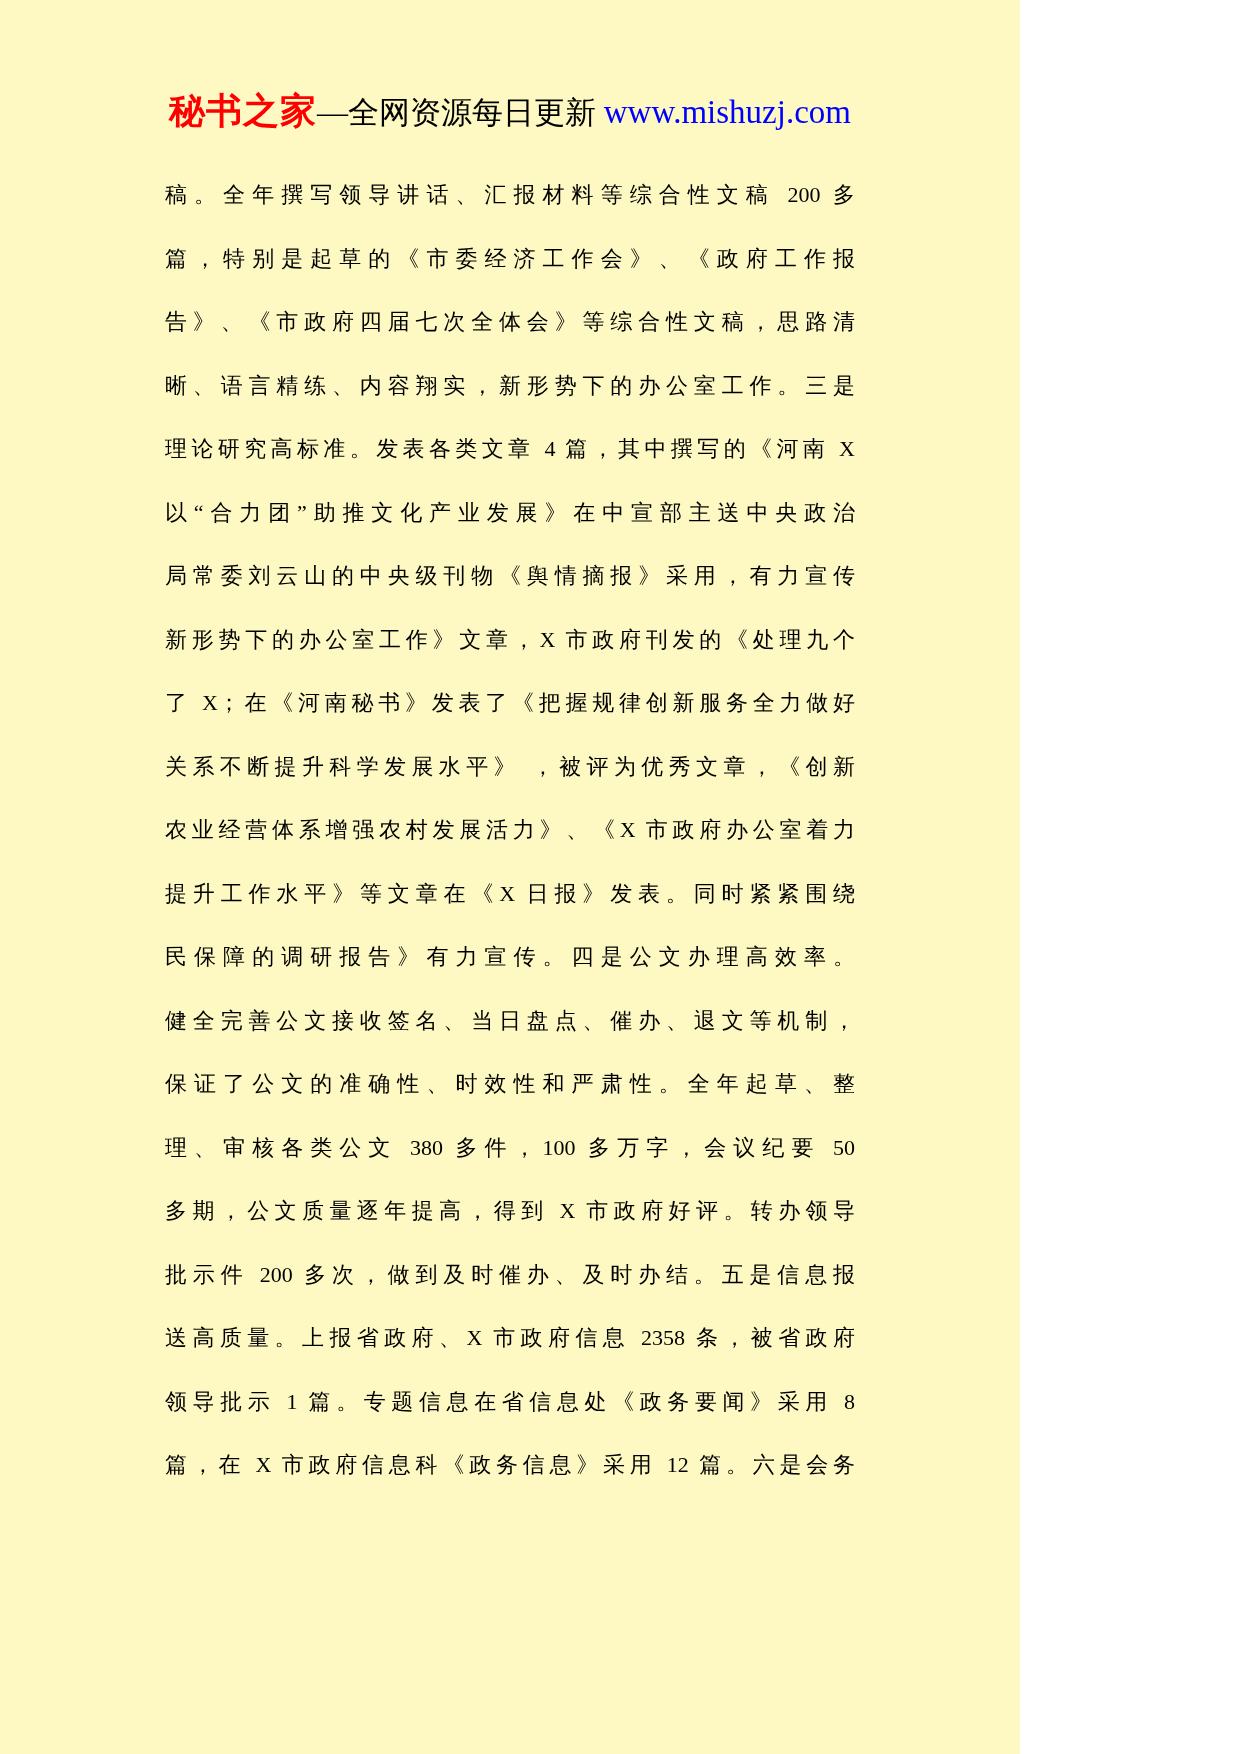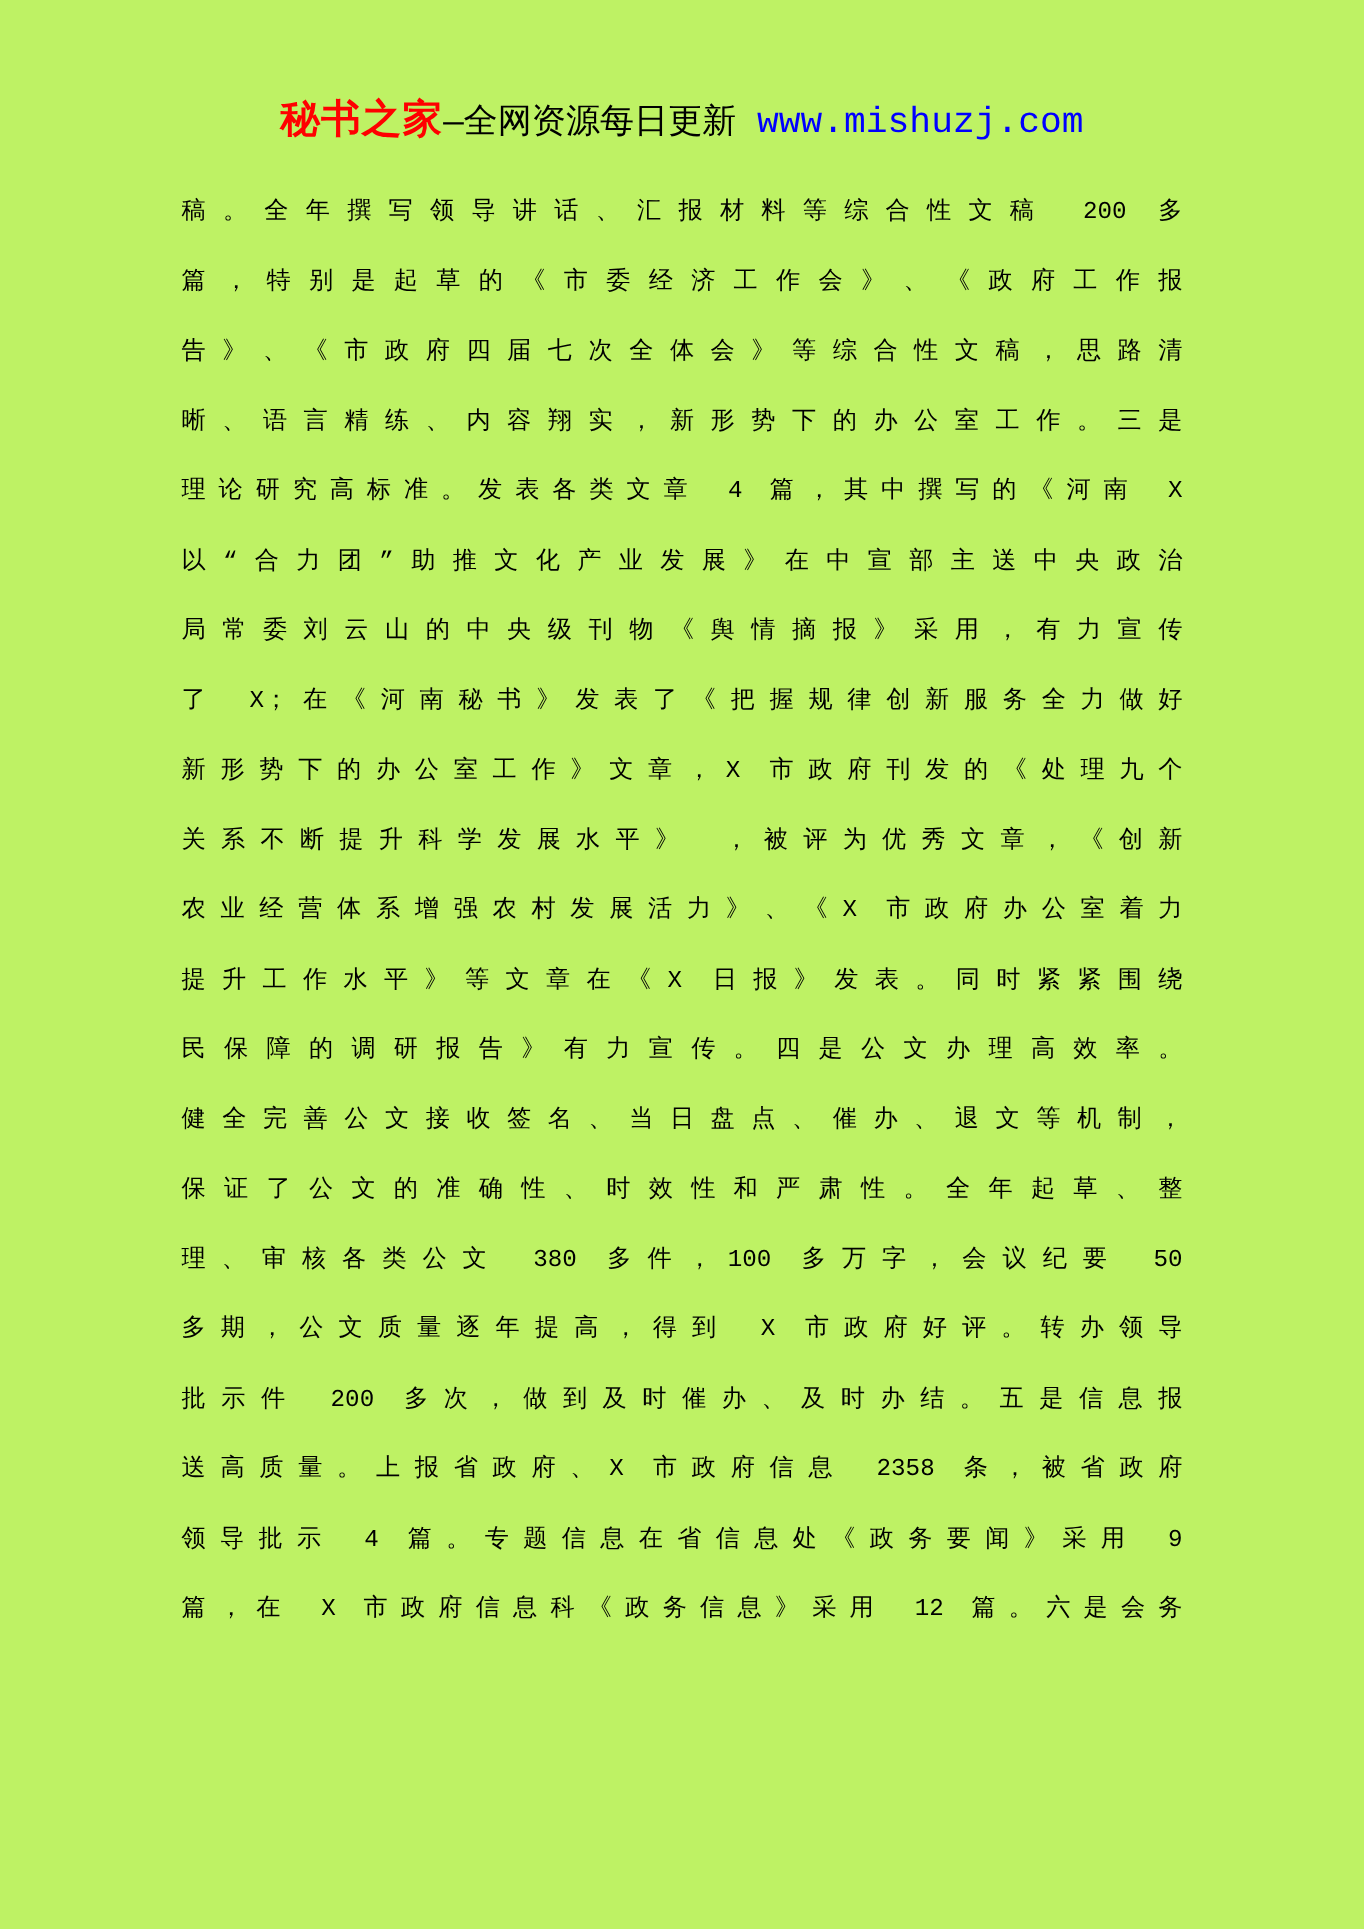--- a/index.html
+++ b/index.html
@@ -1,23 +1,23 @@
 <!DOCTYPE html>
 <html><head>
 <meta charset="utf-8">
 <style>
   * { margin: 0; padding: 0; box-sizing: border-box; }
   html, body { background: #ffffff; }
   .page {
     position: relative;
-    width: 1240px;
+    width: 1020px;
     height: 1754px;
-    background: #bef264;
+    background: #fef9c3;
     overflow: hidden;
-    font-family: Liberation Mono, monospace;
+    font-family: Liberation Serif, serif;
   }
   .header {
     margin-top: 88px;
     text-align: center;
     white-space: nowrap;
     line-height: 46px;
   }
   .brand {
     font-size: 36px;
     font-weight: bold;
@@ -55,29 +55,29 @@
   </div>
 
   <div class="body-text" id="body-lines">
       <div class="line">稿。全年撰写领导讲话、汇报材料等综合性文稿 200 多</div>
       <div class="line">篇，特别是起草的《市委经济工作会》、《政府工作报</div>
       <div class="line">告》、《市政府四届七次全体会》等综合性文稿，思路清</div>
       <div class="line">晰、语言精练、内容翔实，新形势下的办公室工作。三是</div>
       <div class="line">理论研究高标准。发表各类文章 4 篇，其中撰写的《河南 X</div>
       <div class="line">以“合力团”助推文化产业发展》在中宣部主送中央政治</div>
       <div class="line">局常委刘云山的中央级刊物《舆情摘报》采用，有力宣传</div>
+      <div class="line">新形势下的办公室工作》文章，X 市政府刊发的《处理九个</div>
       <div class="line">了 X；在《河南秘书》发表了《把握规律创新服务全力做好</div>
-      <div class="line">新形势下的办公室工作》文章，X 市政府刊发的《处理九个</div>
       <div class="line">关系不断提升科学发展水平》 ，被评为优秀文章，《创新</div>
       <div class="line">农业经营体系增强农村发展活力》、《X 市政府办公室着力</div>
       <div class="line">提升工作水平》等文章在《X 日报》发表。同时紧紧围绕</div>
       <div class="line">民保障的调研报告》有力宣传。四是公文办理高效率。</div>
       <div class="line">健全完善公文接收签名、当日盘点、催办、退文等机制，</div>
       <div class="line">保证了公文的准确性、时效性和严肃性。全年起草、整</div>
       <div class="line">理、审核各类公文 380 多件，100 多万字，会议纪要 50</div>
       <div class="line">多期，公文质量逐年提高，得到 X 市政府好评。转办领导</div>
       <div class="line">批示件 200 多次，做到及时催办、及时办结。五是信息报</div>
       <div class="line">送高质量。上报省政府、X 市政府信息 2358 条，被省政府</div>
-      <div class="line">领导批示 4 篇。专题信息在省信息处《政务要闻》采用 9</div>
+      <div class="line">领导批示 1 篇。专题信息在省信息处《政务要闻》采用 8</div>
       <div class="line">篇，在 X 市政府信息科《政务信息》采用 12 篇。六是会务</div>
     </div>
 
 </div>
 
 </body></html>

